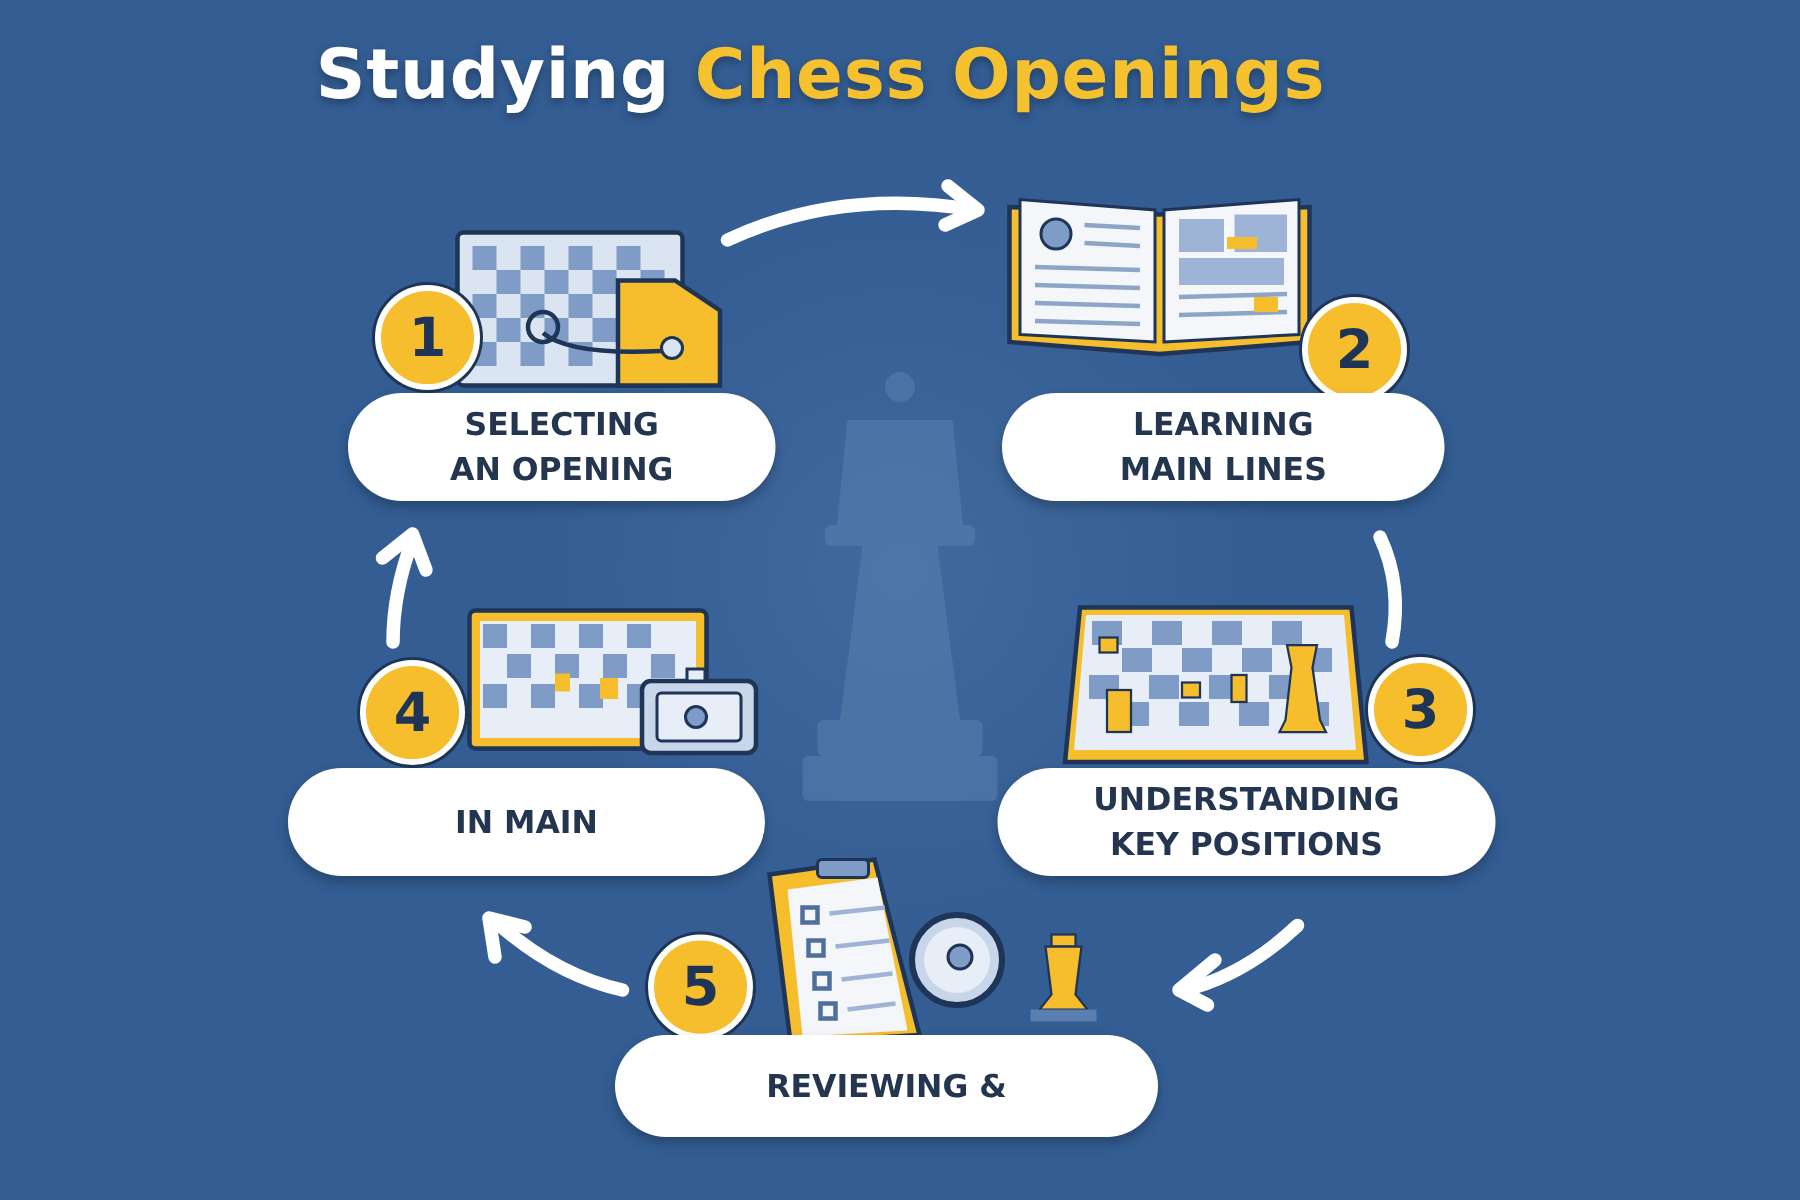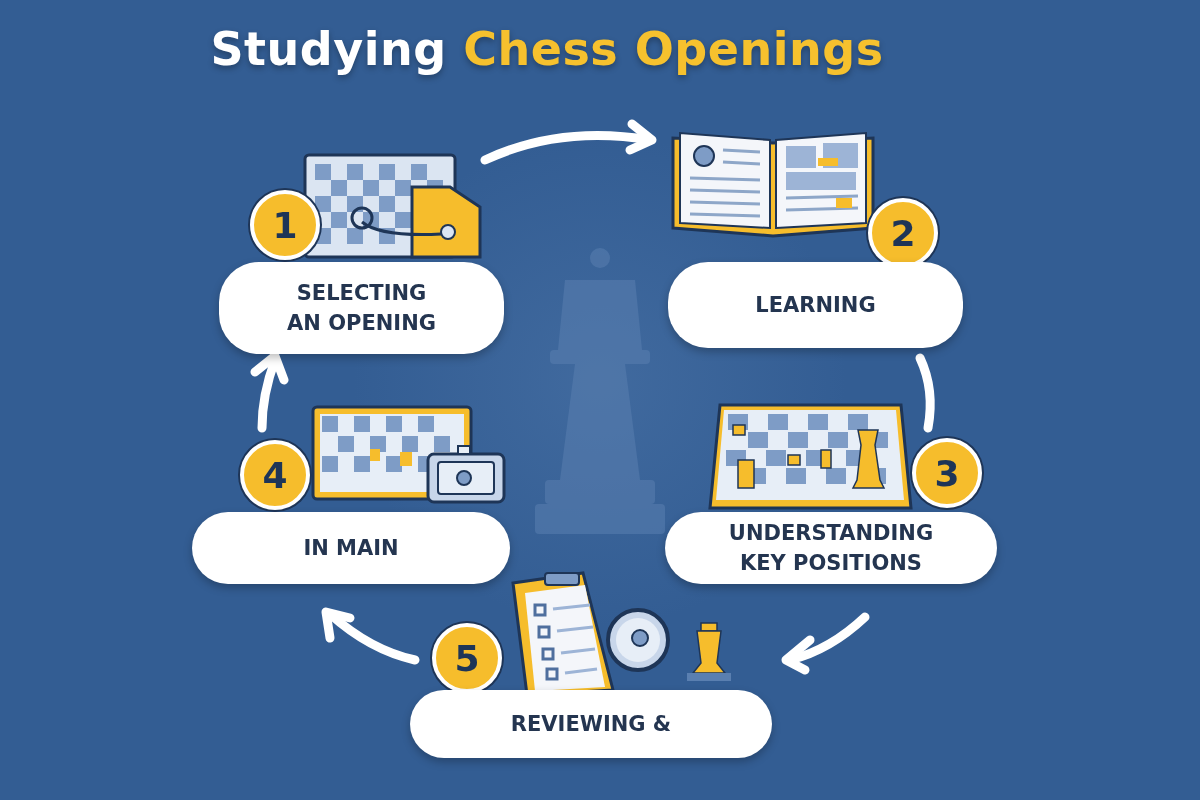--- a/index.html
+++ b/index.html
@@ -73,21 +73,21 @@
       <rect x="111" y="76" width="16" height="16"></rect>
   </g>
   <path d="M112 35 L150 35 L180 55 L180 105 L112 105 Z" fill="#f6bd2c" stroke="#1e3557" stroke-width="3"></path>
   <circle cx="148" cy="80" r="7" fill="#dbe5f2" stroke="#1e3557" stroke-width="2"></circle>
   <path d="M62 70 Q80 85 141 82" fill="none" stroke="#1e3557" stroke-width="3"></path>
   <circle cx="62" cy="66" r="10" fill="none" stroke="#1e3557" stroke-width="3"></circle>
 </svg>
 <div class="badge" style="left:250px;top:190px">
     <span>1</span>
   </div>
-<div class="pill" style="left:219px;top:262px;width:285px;height:92px">
+<div class="pill" style="left:232px;top:262px;width:285px;height:72px">
   <div>
       <div>SELECTING</div>
       <div>AN OPENING</div>
     </div>
 </div>
 
 <svg class="illus" style="left:668px;top:128px" width="210" height="115" viewBox="0 0 210 115">
   <path d="M5 100 L105 108 L205 100 L205 10 L105 15 L5 10 Z" fill="#f6bd2c" stroke="#1e3557" stroke-width="3"></path>
   <path d="M12 95 L102 100 L102 12 L12 5 Z" fill="#f4f6fa" stroke="#1e3557" stroke-width="2"></path>
   <path d="M108 100 L198 95 L198 5 L108 12 Z" fill="#f4f6fa" stroke="#1e3557" stroke-width="2"></path>
@@ -106,23 +106,24 @@
       <rect x="118" y="18" width="30" height="22"></rect>
       <rect x="155" y="15" width="35" height="25"></rect>
       <rect x="118" y="44" width="70" height="18"></rect>
     </g>
   <rect x="150" y="30" width="20" height="8" fill="#f6bd2c"></rect>
     <rect x="168" y="70" width="16" height="10" fill="#f6bd2c"></rect>
 </svg>
 <div class="badge" style="left:868px;top:198px">
     <span>2</span>
   </div>
-<div class="pill" style="left:668px;top:262px;width:295px;height:86px">
+<div class="pill" style="left:668px;top:262px;width:295px;height:72px">
   <div>
       <div>LEARNING</div>
+      <div>MAIN LINES</div>
     </div>
 </div>
 
 <svg class="illus" style="left:708px;top:400px" width="205" height="112" viewBox="0 0 205 112">
   <path d="M12 5 L193 5 L203 108 L2 108 Z" fill="#f6bd2c" stroke="#1e3557" stroke-width="3"></path>
   <path d="M16 10 L188 10 L196 100 L8 100 Z" fill="#e7eef7"></path>
   <g fill="#7e9cc6">
     <rect x="20" y="14" width="20" height="16"></rect>
       <rect x="60" y="14" width="20" height="16"></rect>
       <rect x="100" y="14" width="20" height="16"></rect>

